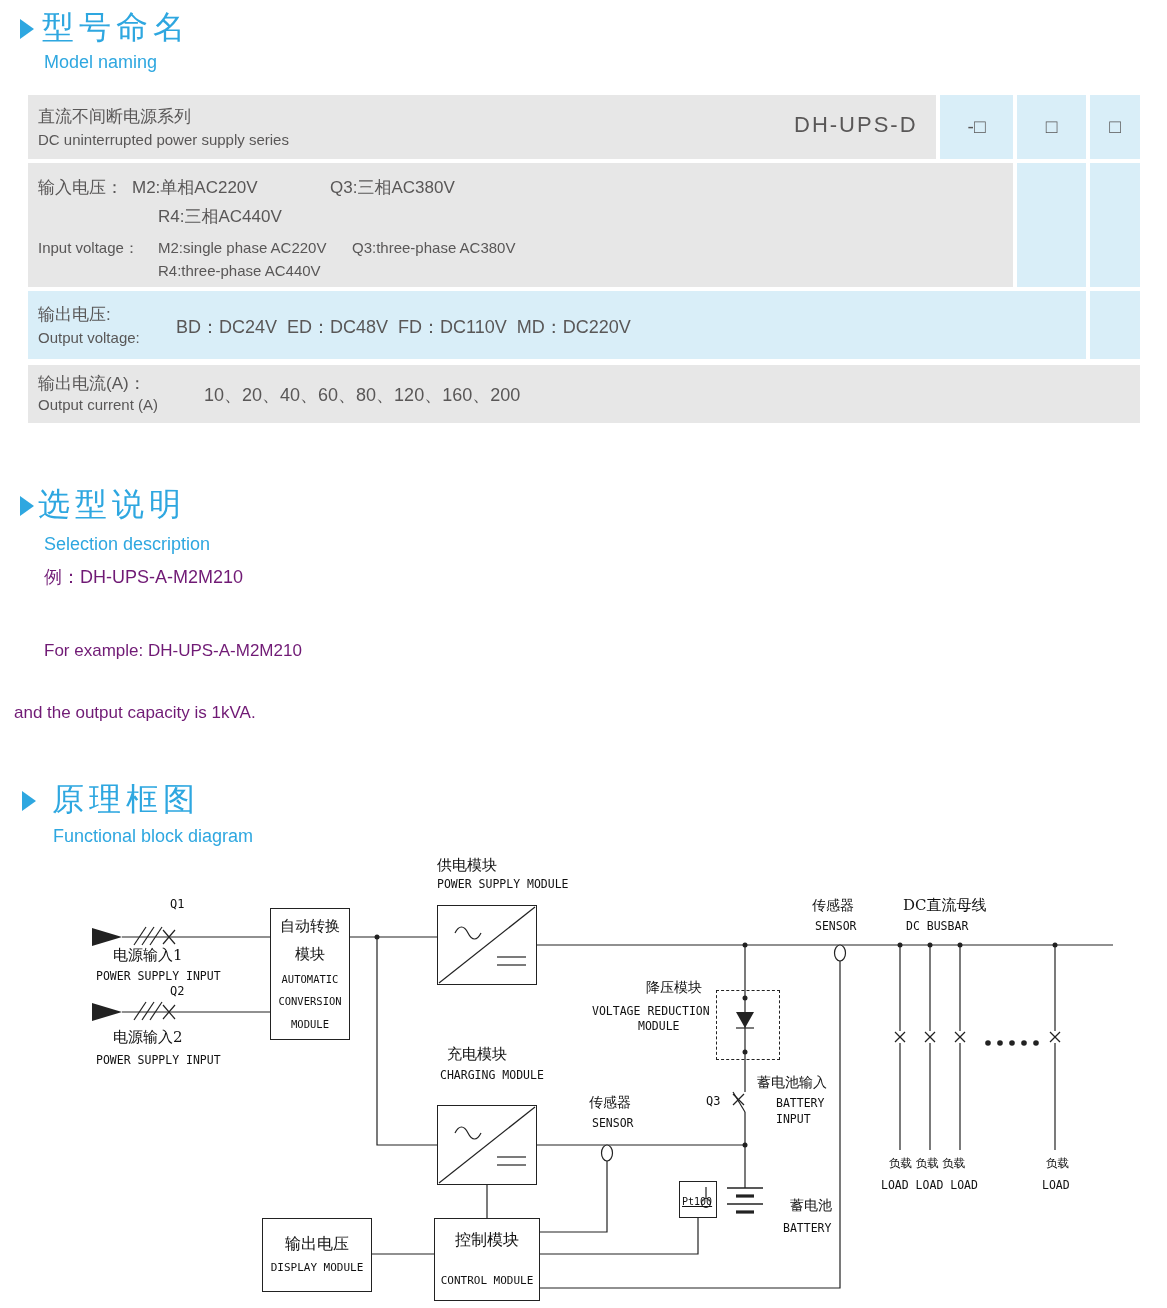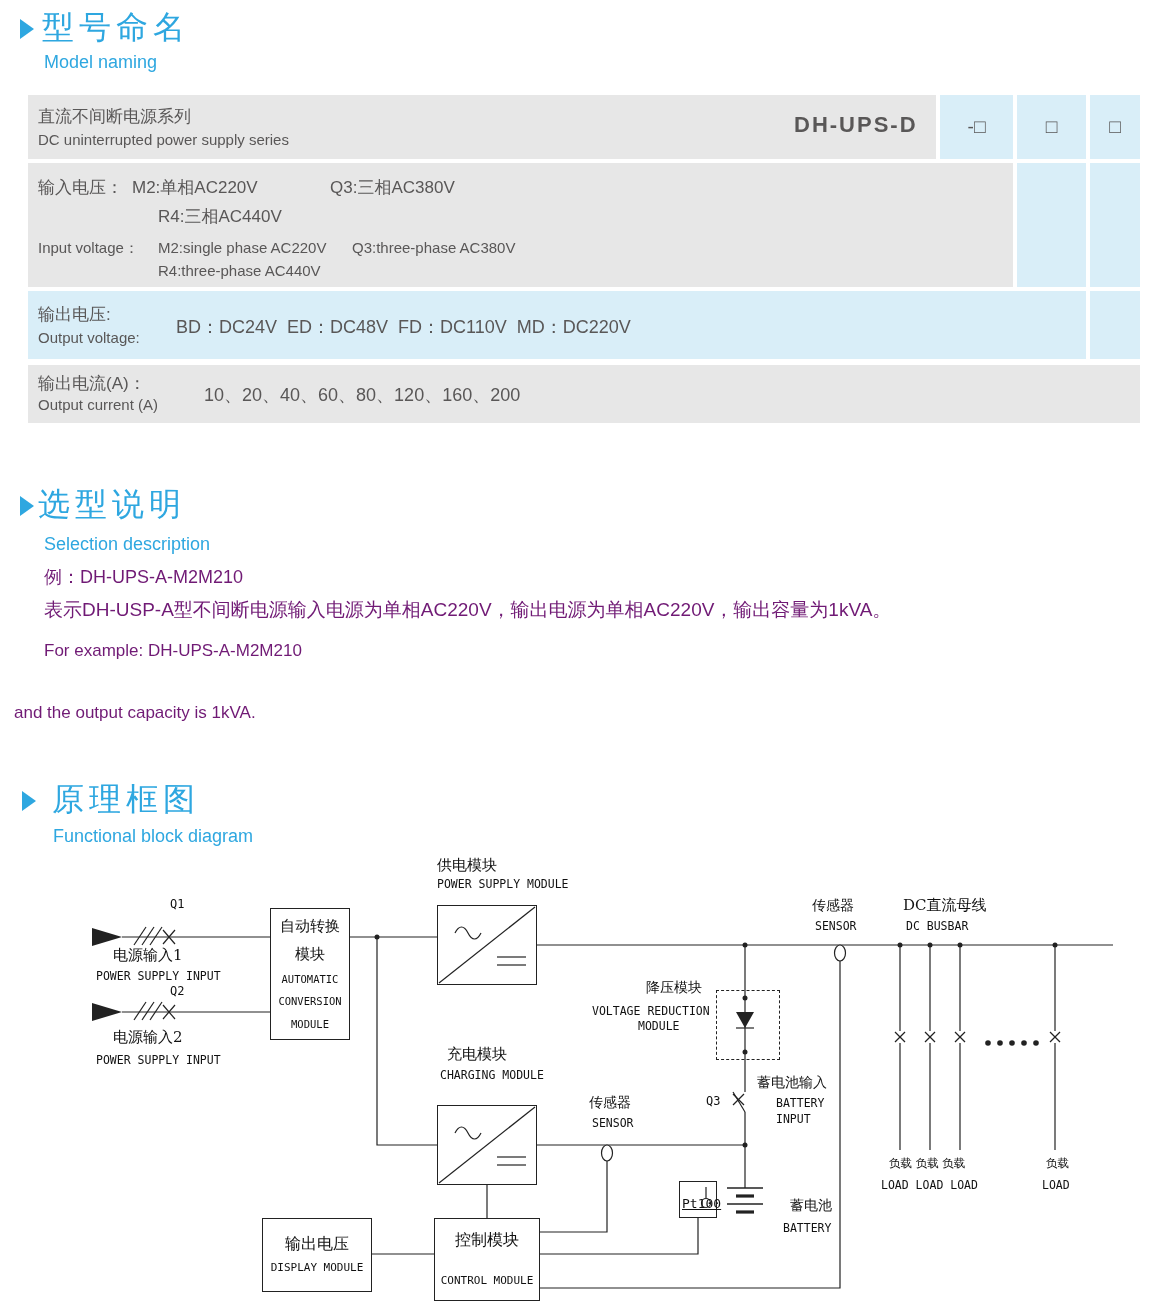--- a/index.html
+++ b/index.html
@@ -5,35 +5,35 @@
   :root { --accent:#2ea7e0; --rowgray:#e7e7e7; --rowblue:#d9eef8; }
   * { margin:0; padding:0; box-sizing:border-box; }
   body { background:#fff; font-family:"Liberation Sans", sans-serif; }
   .page { position:relative; width:1167px; height:1308px; background:#fff; overflow:hidden; color:#595757; }
   .abs { position:absolute; }
   .tri { position:absolute; width:0; height:0; border-top:10px solid transparent; border-bottom:10px solid transparent; border-left:14px solid var(--accent); }
   .h-zh { position:absolute; color:var(--accent); font-size:32px; letter-spacing:5px; font-weight:400; white-space:nowrap; }
   .h-en { position:absolute; color:var(--accent); font-size:18px; white-space:nowrap; }
   .txt { position:absolute; white-space:pre; }
   .t17 { font-size:17px; } .t15 { font-size:15px; } .t18 { font-size:18px; }
-  .model-code { position:absolute; font-size:22px; letter-spacing:2px;font-weight:bold; }
+  .model-code { position:absolute; font-size:22px; letter-spacing:2px; }
   .trow { position:absolute; left:0; width:1112px; }
   .seg { position:absolute; top:0; height:100%; }
   .gray { background:var(--rowgray); } .blue { background:var(--rowblue); }
   .boxcell { display:flex; align-items:center; justify-content:center; font-size:19px; color:#595757; }
   .bodyln { position:absolute; white-space:pre; color:#701a75; }
   .dlz { position:absolute; font-family:"DejaVu Serif", serif; font-size:15px; color:#111; white-space:pre; }
   .dlz14 { font-size:14px; }
   .dle { position:absolute; font-family:"DejaVu Sans Mono", monospace; font-size:11.5px; color:#111; white-space:pre; }
   .dle12 { font-size:12px; }
   .dbox { position:absolute; border:1.3px solid #222; display:flex; flex-direction:column; align-items:center; justify-content:center; background:transparent; }
   .dbox .zh { font-family:"DejaVu Serif", serif; font-size:15px; color:#111; line-height:1.3; white-space:pre; }
   .dbox .en { font-family:"DejaVu Sans Mono", monospace; font-size:10.5px; color:#111; line-height:1.35; white-space:pre; }
   .dashed { border-style:dashed; }
-  .pt-label { position:absolute; font-family:"DejaVu Sans Mono", monospace; font-size:13px; color:#111;text-decoration:underline; }
+  .pt-label { position:absolute; font-family:"DejaVu Sans Mono", monospace; font-size:10px; color:#111;text-decoration:underline; }
   svg.wiring { position:absolute; left:0; top:0; }
 </style>
 </head>
 <body>
 
 <div class="page">
 
   <div class="tri" style="left:20px;top:19px"></div>
   <div class="h-zh" style="left:42px;top:6px">型号命名</div>
   <div class="h-en" style="left:44px;top:52px">Model naming</div>
@@ -78,21 +78,20 @@
       <div class="txt t17" style="left:10px;top:7px">输出电流(A)：</div>
       <div class="txt t15" style="left:10px;top:31px">Output current (A)</div>
       <div class="txt t18" style="left:176px;top:18px">10、20、40、60、80、120、160、200</div>
     </div>
   </div>
 
   <div class="tri" style="left:20px;top:496px"></div>
   <div class="h-zh" style="left:38px;top:483px">选型说明</div>
   <div class="h-en" style="left:44px;top:534px">Selection description</div>
   <div class="bodyln" style="left:44px;top:565px;font-size:18px">例：DH-UPS-A-M2M210</div>
-  <div class="bodyln" style="left:44px;top:597px;font-size:19px">表示DH-USP-A型不间断电源输入电源为单相AC220V，输出电源为单相AC220V，输出容量为1kVA。</div>
   <div class="bodyln" style="left:44px;top:641px;font-size:17px">For example: DH-UPS-A-M2M210</div>
   <div class="bodyln" style="left:14px;top:703px;font-size:17px">and the output capacity is 1kVA.</div>
 
   <div class="tri" style="left:22px;top:791px"></div>
   <div class="h-zh" style="left:52px;top:778px">原理框图</div>
   <div class="h-en" style="left:53px;top:826px">Functional block diagram</div>
 
   <svg class="wiring" width="1167" height="1308" viewBox="0 0 1167 1308">
     <g stroke="#222" stroke-width="1.2" fill="none">
 

